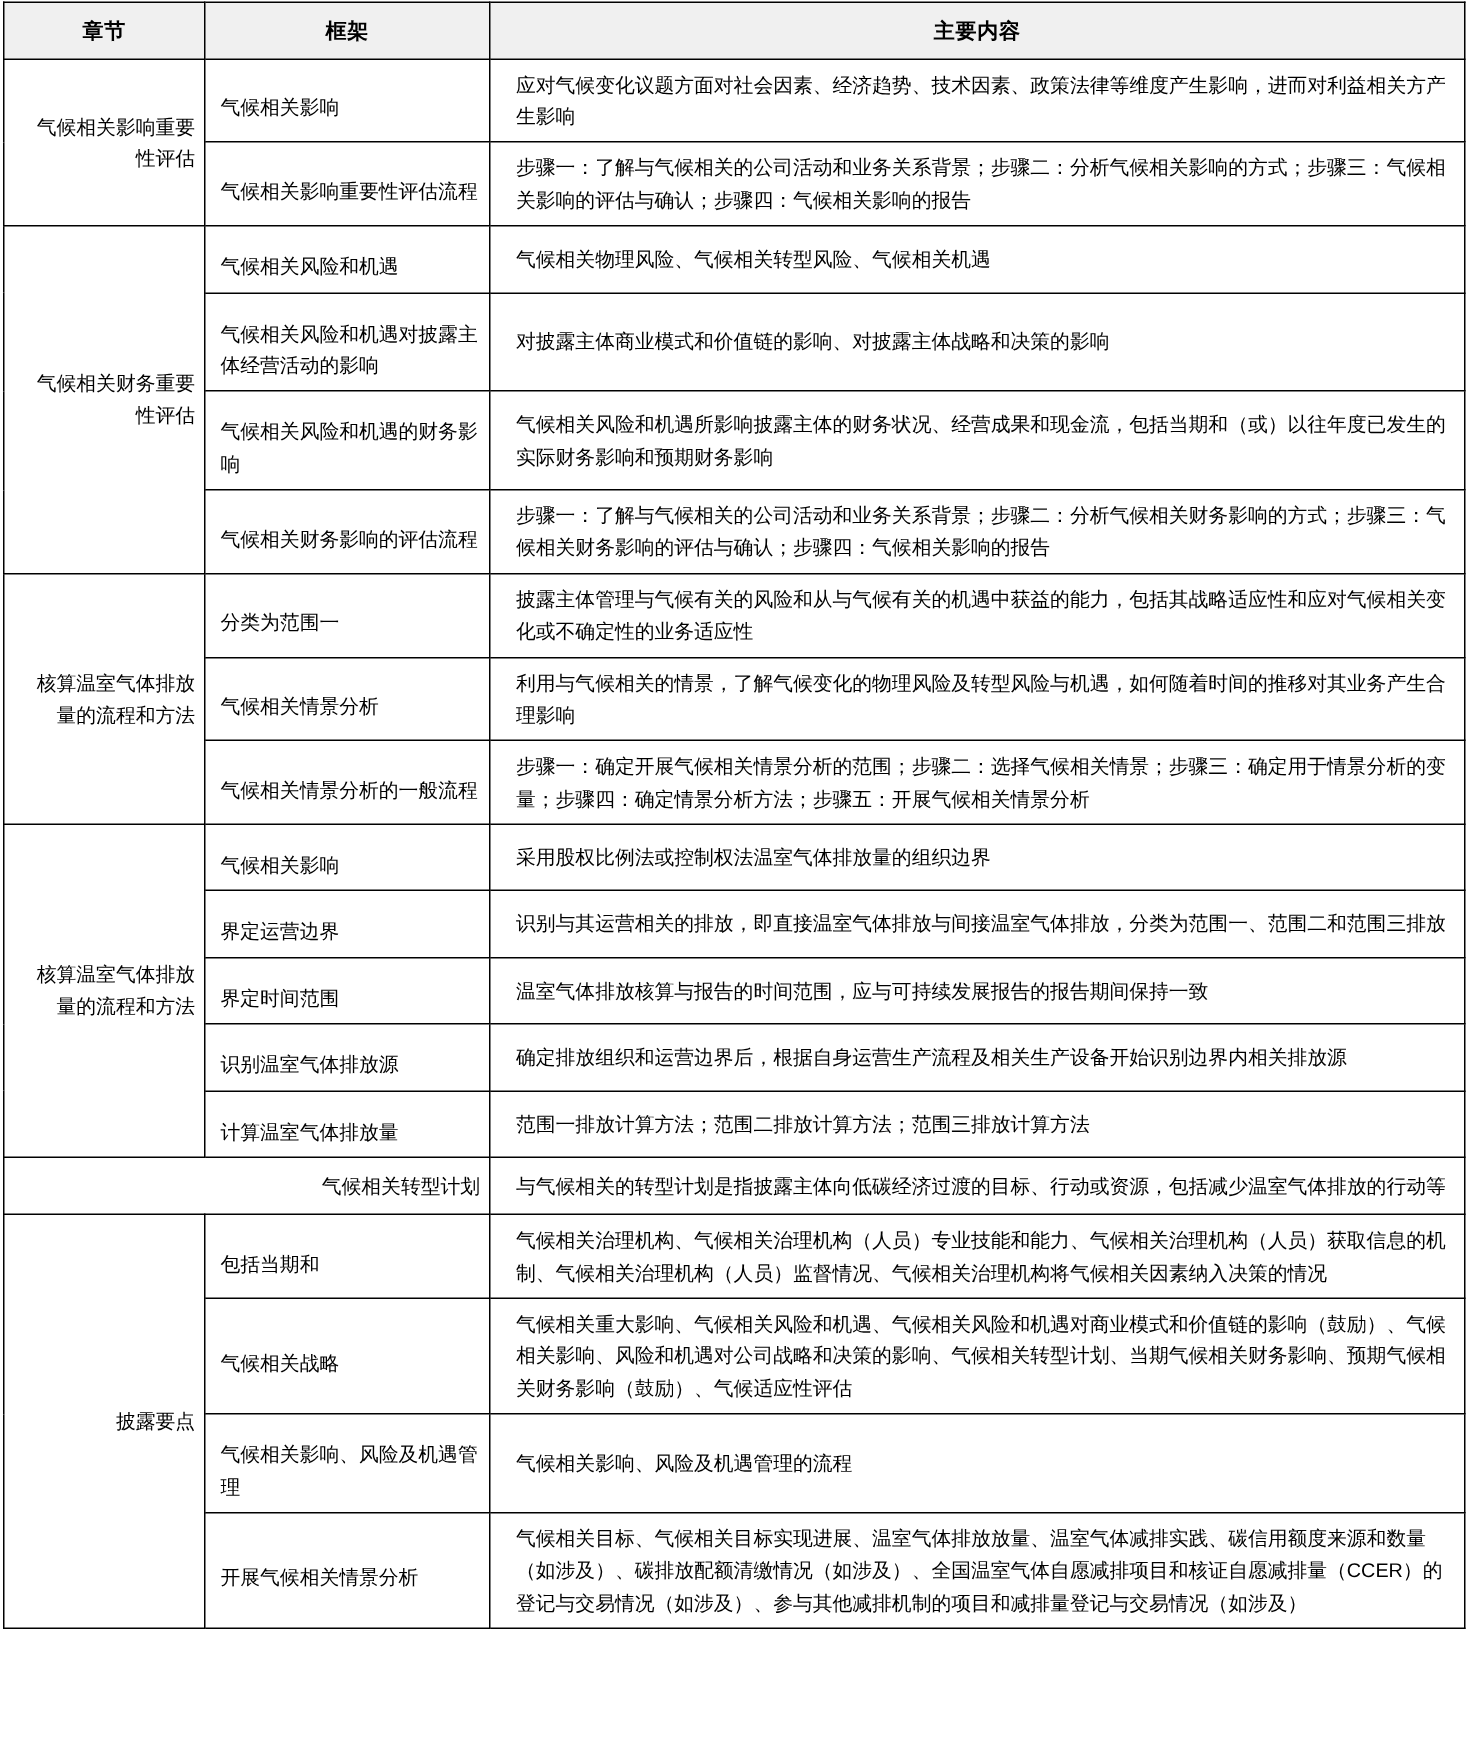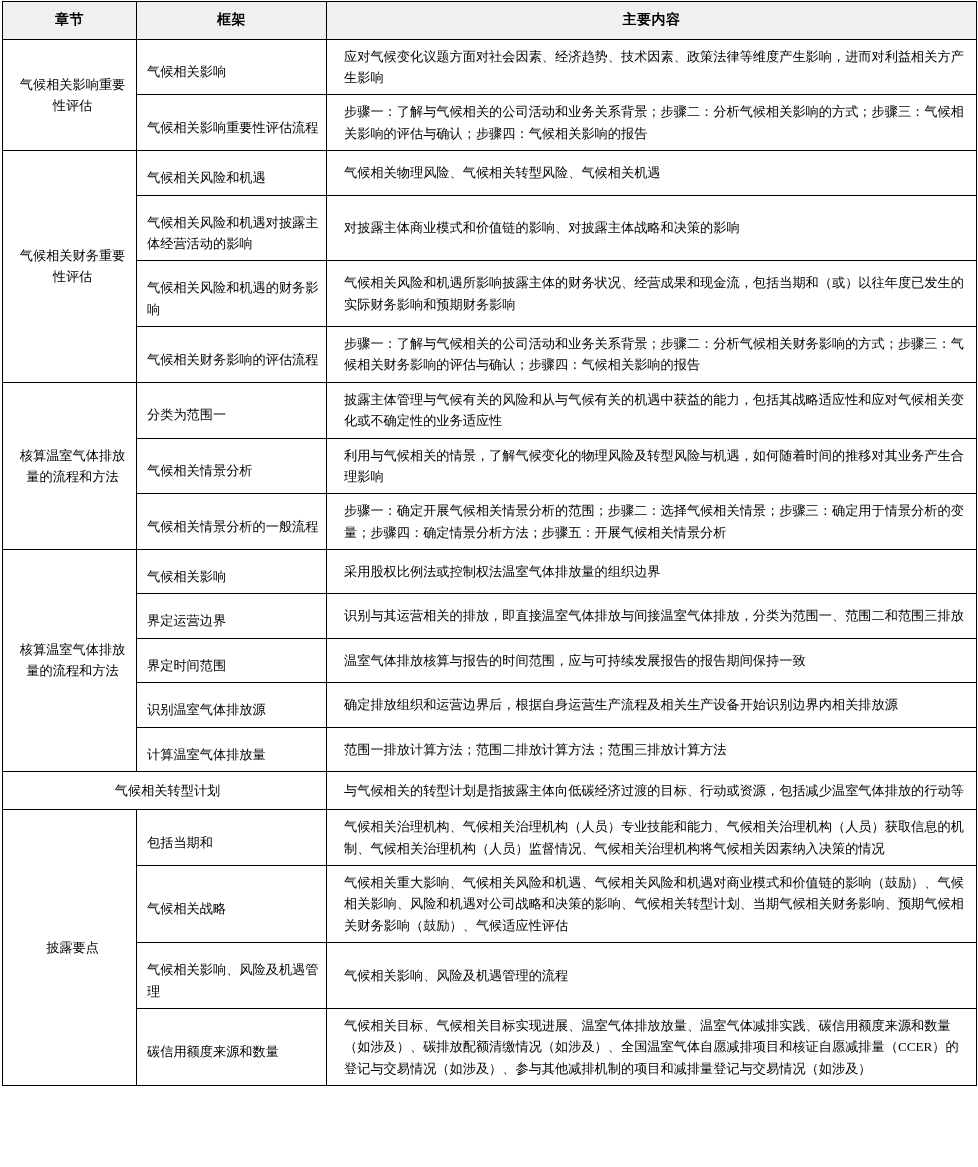--- a/index.html
+++ b/index.html
@@ -12,21 +12,20 @@
     width: 978px;
     height: 1167px;
     font-family: "Liberation Sans", "DejaVu Sans", sans-serif;
     color: #000000;
     overflow: hidden;
   }
   #table-wrap {
     width: 978px;
     box-sizing: border-box;
     padding: 1px 2px 0 2px;
-    font-family: Liberation Serif, serif;
   }
   table.framework-table {
     border-collapse: collapse;
     width: 974px;
     table-layout: fixed;
     border: 1px solid #000000;
   }
   table.framework-table th,
   table.framework-table td {
     border: 1px solid #000000;
@@ -43,38 +42,38 @@
     font-size: 14px;
     padding: 7px 4px;
     letter-spacing: 0.5px;
   }
   
   col.col-chapter   { width: 134px; }
   col.col-framework { width: 190px; }
   col.col-content   { width: 650px; }
 
   td.chapter-cell {
-    text-align: center;
+    text-align: right;
     padding: 6px 6px 6px 12px;
     word-break: break-all;
     margin-left: 40px;
   }
   td.framework-cell {
     text-align: left;
     padding: 16px 4px 6px 10px;
     word-break: break-all;
   }
   td.content-cell {
     text-align: left;
     padding: 6px 8px 6px 17px;
     word-break: break-all;
     line-height: 1.64;
   }
   td.span-chapter-cell {
-    text-align: center;
+    text-align: right;
     padding: 8px 6px 8px 12px;
     word-break: break-all;
   }
 </style>
 </head>
 <body>
 
 <div id="table-wrap">
   <table class="framework-table">
     <colgroup>
@@ -161,18 +160,18 @@
         </tr>
         <tr>
           <td class="framework-cell">气候相关战略</td>
           <td class="content-cell">气候相关重大影响、气候相关风险和机遇、气候相关风险和机遇对商业模式和价值链的影响（鼓励）、气候相关影响、风险和机遇对公司战略和决策的影响、气候相关转型计划、当期气候相关财务影响、预期气候相关财务影响（鼓励）、气候适应性评估</td>
         </tr>
         <tr>
           <td class="framework-cell">气候相关影响、风险及机遇管理</td>
           <td class="content-cell">气候相关影响、风险及机遇管理的流程</td>
         </tr>
         <tr>
-          <td class="framework-cell">碳信用额度来源和数量</td>
+          <td class="framework-cell">开展气候相关情景分析</td>
           <td class="content-cell">气候相关目标、气候相关目标实现进展、温室气体排放放量、温室气体减排实践、碳信用额度来源和数量（如涉及）、碳排放配额清缴情况（如涉及）、全国温室气体自愿减排项目和核证自愿减排量（CCER）的登记与交易情况（如涉及）、参与其他减排机制的项目和减排量登记与交易情况（如涉及）</td>
         </tr>
       </tbody>
   </table>
 </div>
 
 </body></html>

